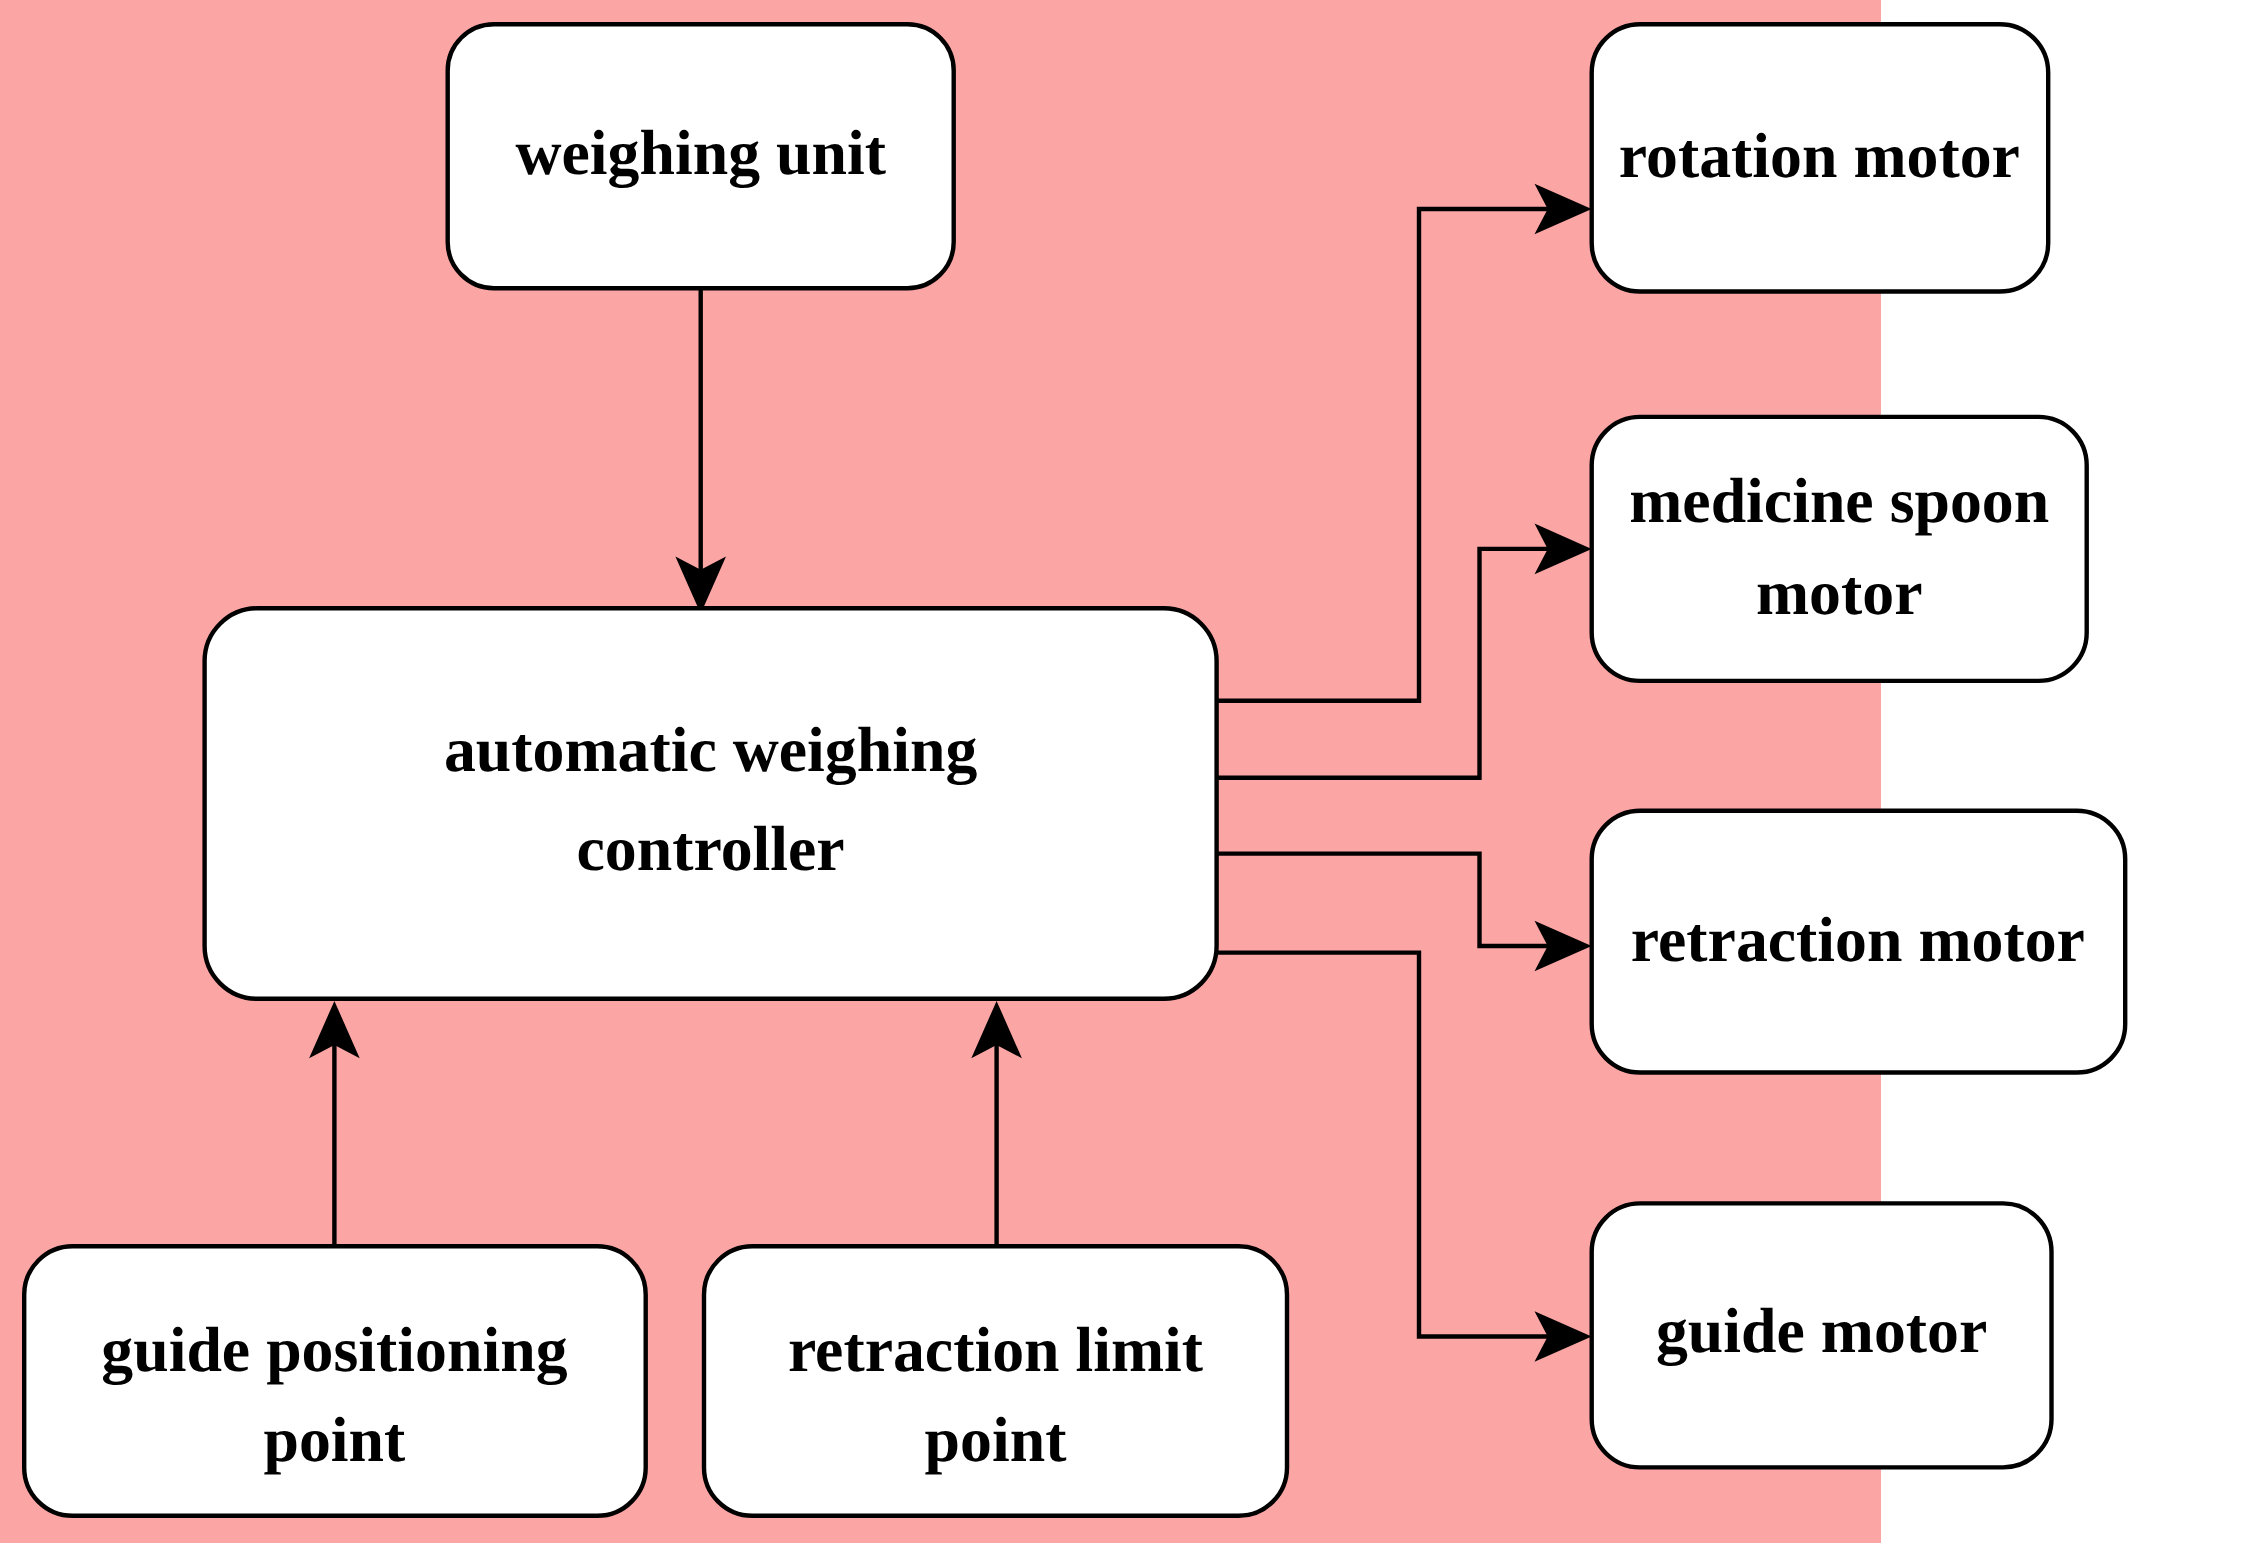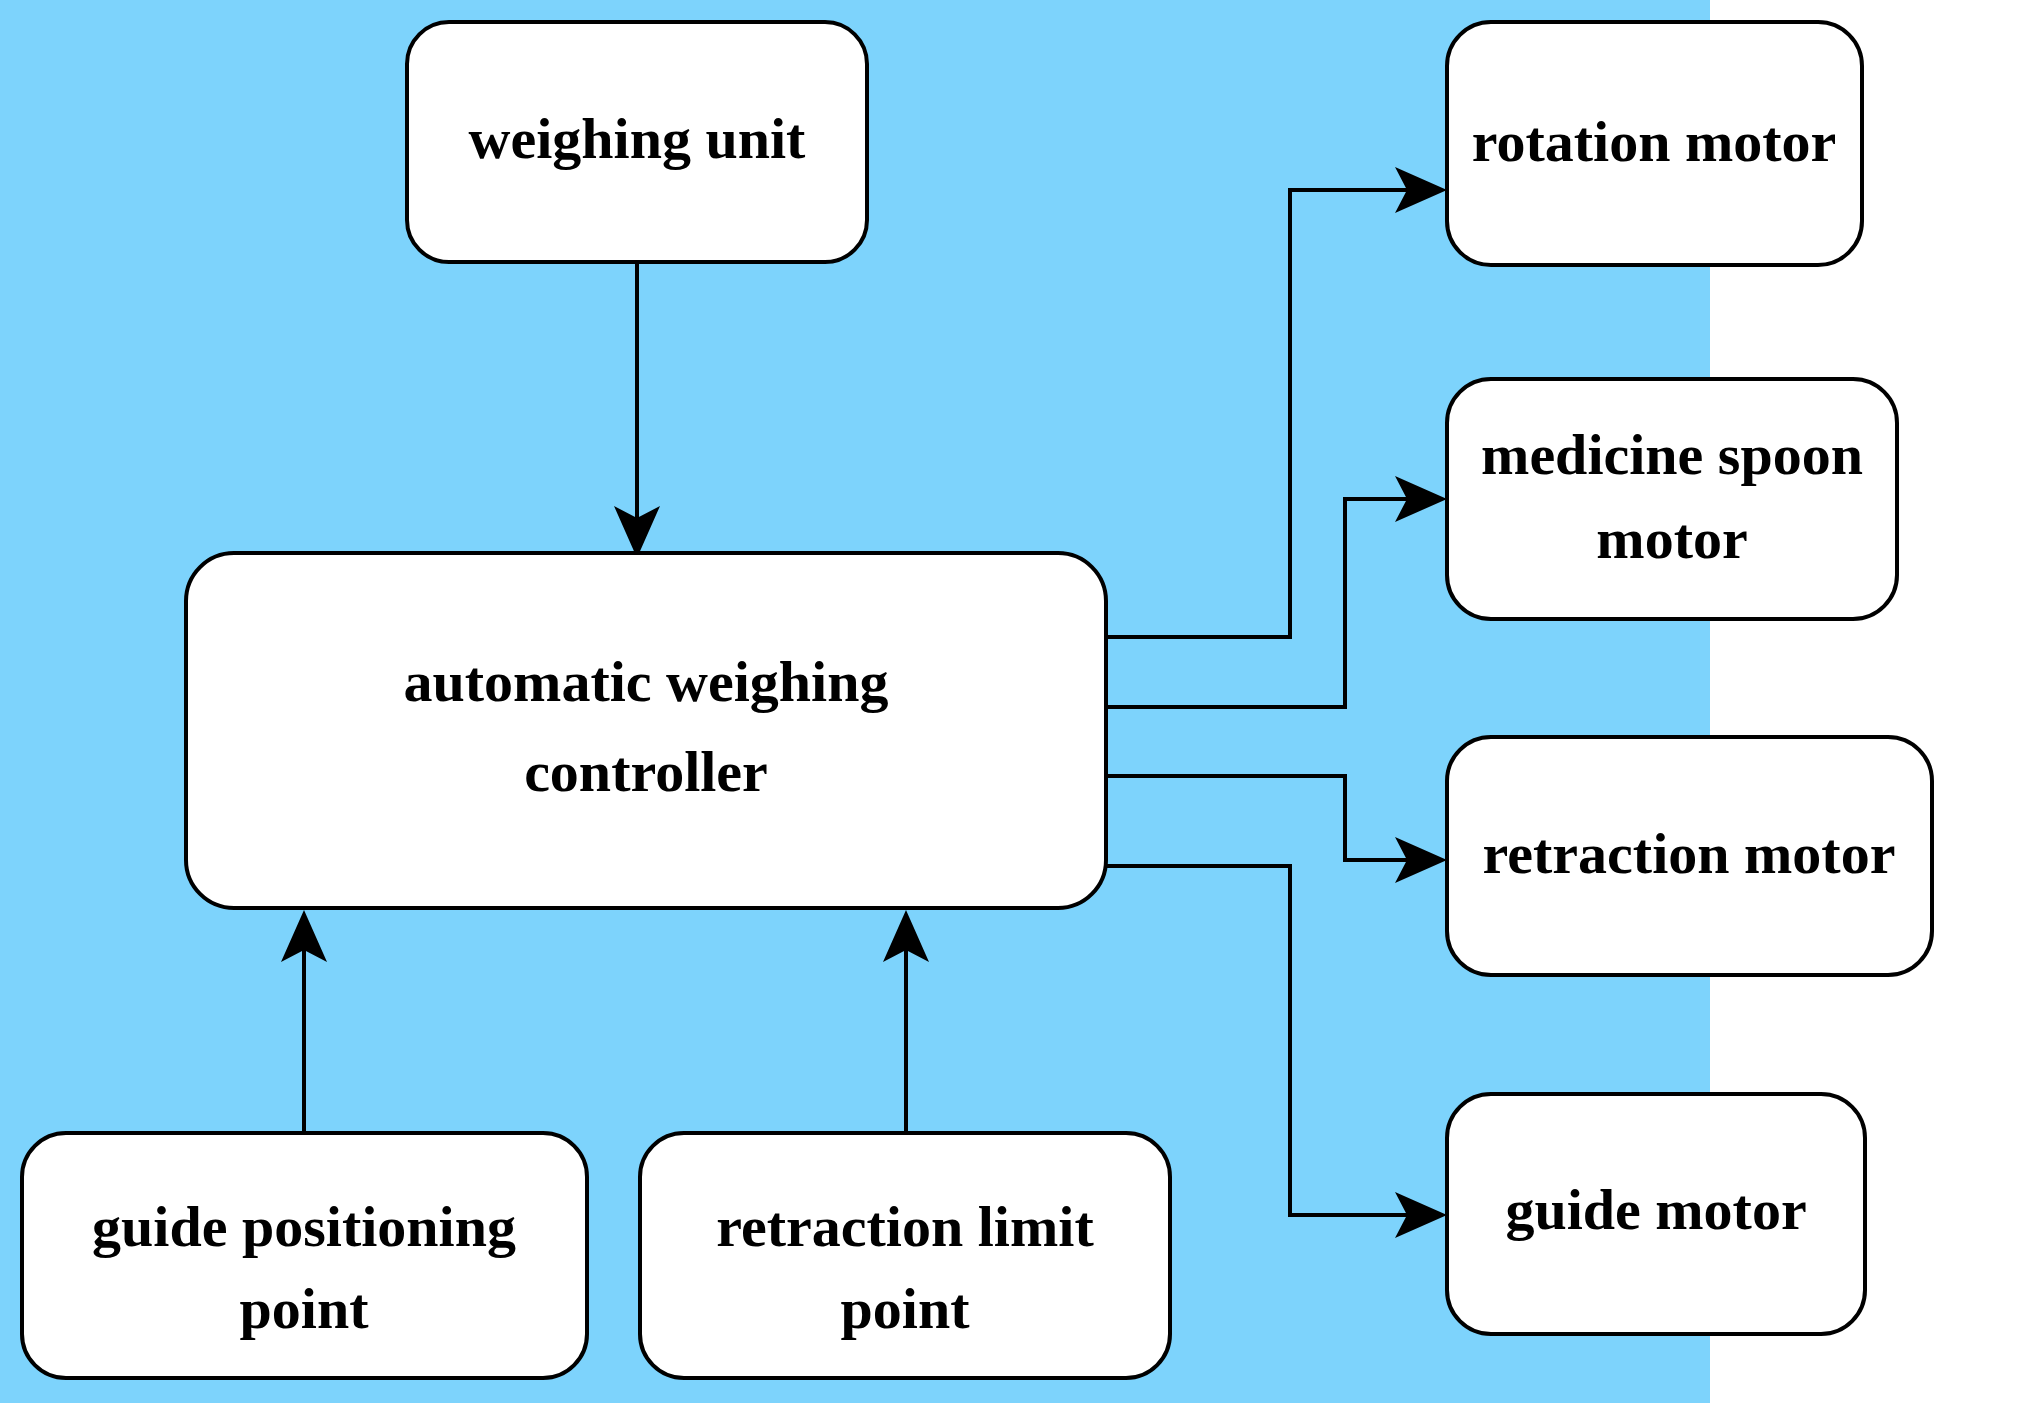--- a/index.html
+++ b/index.html
@@ -11,21 +11,21 @@
   body {
     width: 2041px;
     height: 1403px;
     overflow: hidden;
     font-family: "Liberation Serif", "DejaVu Serif", serif;
   }
   #diagram-root {
     position: relative;
     width: 1710px;
     height: 1403px;
-    background: #7dd3fc;
+    background: #fca5a5;
   }
   svg#diagram-svg {
     display: block;
     width: 2041px;
     height: 1403px;
   }
   .node-box {
     fill: #ffffff;
     stroke: #000000;
     stroke-width: 4;

